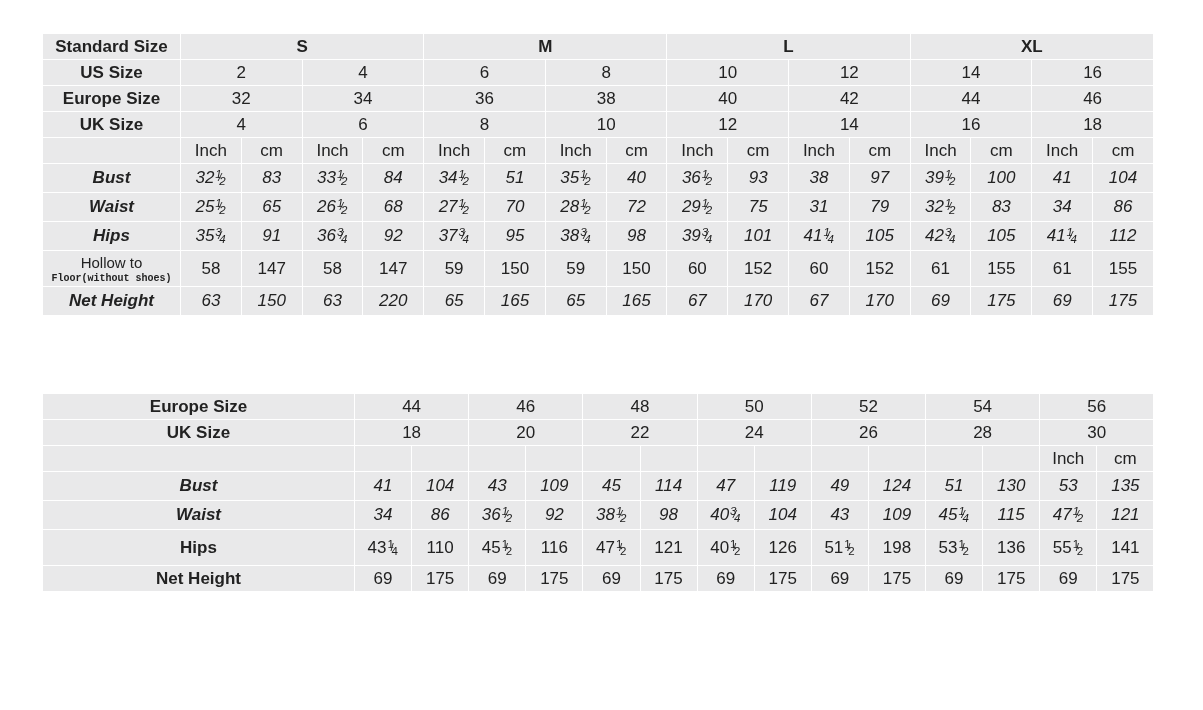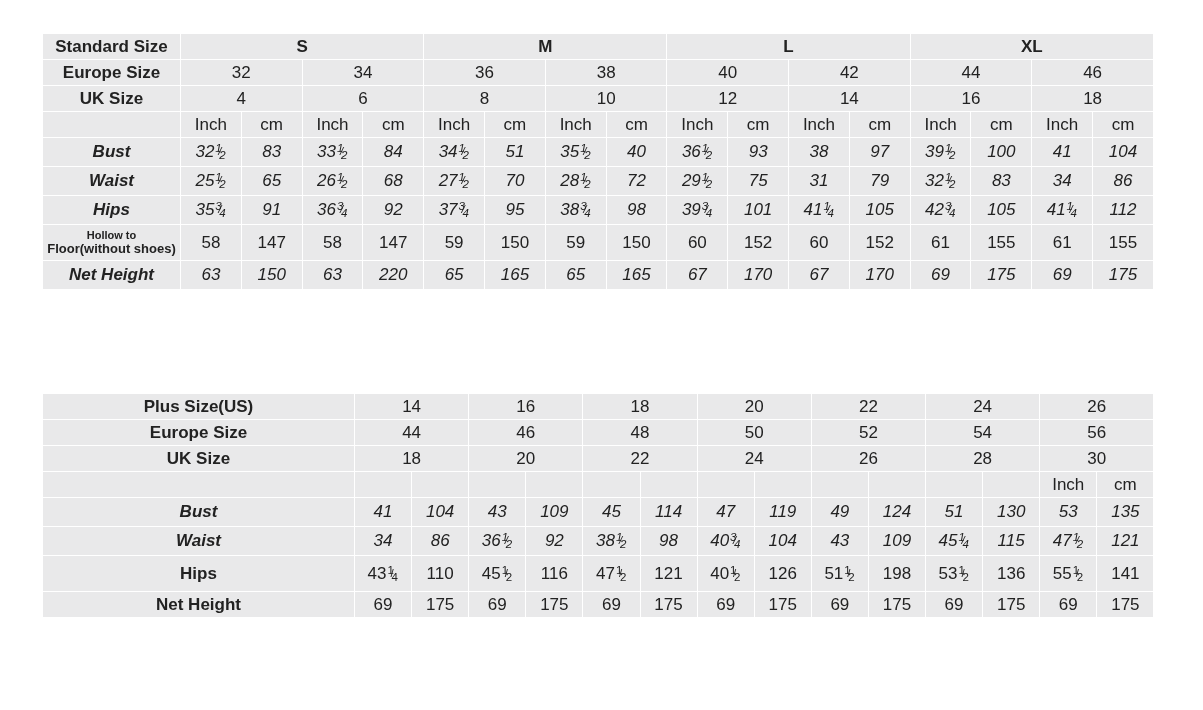--- a/index.html
+++ b/index.html
@@ -40,28 +40,29 @@
     background: #c5c0e8;
     font-weight: bold;
     font-size: 15px;
     color: #1c1c1c;
   }
   .unit {
     font-size: 13px;
     color: #333333;
   }
   .small-label {
-    font-size: 13px;
+    font-size: 10px;
     font-weight: bold;
     display: block;
     line-height: 1.15;
+    font-family: Liberation Mono, monospace;
   }
   .big-label {
-    font-size: 11px;
-    font-weight: bold;
+    font-size: 15px;
+    font-weight: normal;
     display: block;
     line-height: 1.3;
   }
   .blank-cell {
     background: #e9e9ea;
   }
   .val {
     white-space: nowrap;
   }
   .fracwrap {
@@ -129,20 +130,31 @@
         <col class="t1-cd">
         <col class="t1-cd">
     </colgroup>
     <tbody>
       <tr class="row-h">
         <td class="hdr-label">Standard Size</td>
         <td class="hdr" colspan="4">S</td>
         <td class="hdr" colspan="4">M</td>
         <td class="hdr" colspan="4">L</td>
         <td class="hdr" colspan="4">XL</td>
+      </tr>
+      <tr class="row-h">
+        <td class="hdr-label">US Size</td>
+        <td colspan="2">2</td>
+        <td colspan="2">4</td>
+        <td colspan="2">6</td>
+        <td colspan="2">8</td>
+        <td colspan="2">10</td>
+        <td colspan="2">12</td>
+        <td colspan="2">14</td>
+        <td colspan="2">16</td>
       </tr>
       <tr class="row-h">
         <td class="hdr-label">Europe Size</td>
         <td colspan="2">32</td>
         <td colspan="2">34</td>
         <td colspan="2">36</td>
         <td colspan="2">38</td>
         <td colspan="2">40</td>
         <td colspan="2">42</td>
         <td colspan="2">44</td>
@@ -292,30 +304,20 @@
         <col class="t2-cd">
       <col class="t2-cd">
         <col class="t2-cd">
         <col class="t2-cd">
         <col class="t2-cd">
       <col class="t2-cd">
         <col class="t2-cd">
     </colgroup>
     <tbody>
       <tr class="row-h">
-        <td class="hdr-label">Plus Size(US)</td>
-        <td colspan="2">14</td>
-        <td colspan="2">16</td>
-        <td colspan="2">18</td>
-        <td colspan="2">20</td>
-        <td colspan="2">22</td>
-        <td colspan="2">24</td>
-        <td colspan="2">26</td>
-      </tr>
-      <tr class="row-h">
         <td class="hdr-label">Europe Size</td>
         <td colspan="2">44</td>
         <td colspan="2">46</td>
         <td colspan="2">48</td>
         <td colspan="2">50</td>
         <td colspan="2">52</td>
         <td colspan="2">54</td>
         <td colspan="2">56</td>
       </tr>
       <tr class="row-h">

